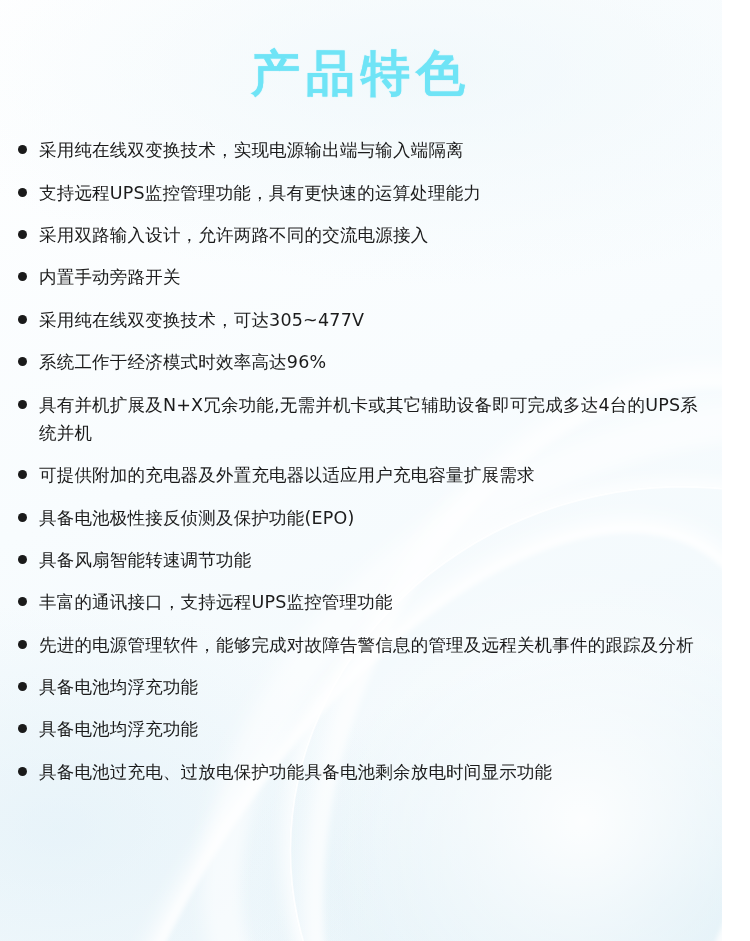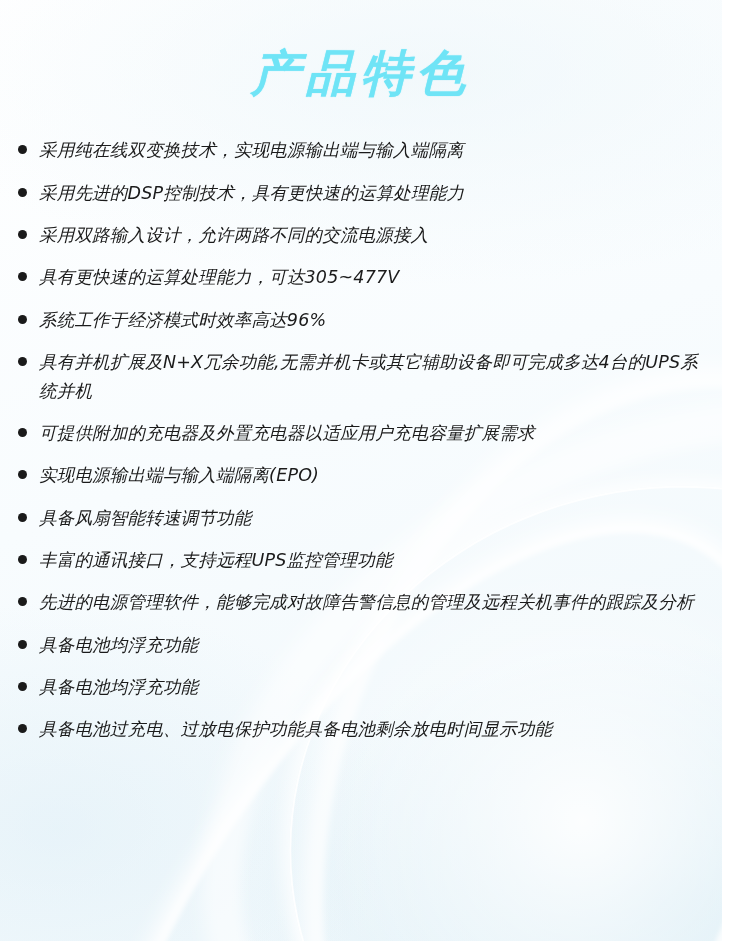--- a/index.html
+++ b/index.html
@@ -16,21 +16,20 @@
   .page {
     position: relative;
     width: 722px;
     height: 941px;
     background:
       radial-gradient(ellipse 700px 420px at 92% 96%, rgba(200,228,240,0.55) 0%, rgba(255,255,255,0) 62%),
       radial-gradient(ellipse 560px 380px at 8% 88%, rgba(214,234,244,0.40) 0%, rgba(255,255,255,0) 60%),
       radial-gradient(ellipse 760px 300px at 60% 8%, rgba(236,246,250,0.65) 0%, rgba(255,255,255,0) 70%),
       linear-gradient(160deg, #ffffff 0%, #f8fcfe 45%, #eef7fb 100%);
     overflow: hidden;
-    font-style: italic;
   }
   
   .swoosh {
     position: absolute;
     border-radius: 50%;
     border: 1px solid rgba(255,255,255,0.95);
     box-shadow: 0 0 18px 6px rgba(255,255,255,0.85);
     pointer-events: none;
   }
   .swoosh.s1 {
@@ -132,45 +131,49 @@
 
   <h1 class="title">产品特色</h1>
 
   <ul class="list">
     <li class="item">
       <span class="bullet"></span>
       <span class="item-text">采用纯在线双变换技术，实现电源输出端与输入端隔离</span>
     </li>
     <li class="item">
       <span class="bullet"></span>
-      <span class="item-text">采用先进的DSP控制技术，具有更快速的运算处理能力</span>
+      <span class="item-text">支持远程UPS监控管理功能，具有更快速的运算处理能力</span>
     </li>
     <li class="item">
       <span class="bullet"></span>
       <span class="item-text">采用双路输入设计，允许两路不同的交流电源接入</span>
     </li>
     <li class="item">
       <span class="bullet"></span>
-      <span class="item-text">具有更快速的运算处理能力，可达305~477V</span>
+      <span class="item-text">内置手动旁路开关</span>
+    </li>
+    <li class="item">
+      <span class="bullet"></span>
+      <span class="item-text">采用纯在线双变换技术，可达305~477V</span>
     </li>
     <li class="item">
       <span class="bullet"></span>
       <span class="item-text">系统工作于经济模式时效率高达96%</span>
     </li>
     <li class="item">
       <span class="bullet"></span>
       <span class="item-text">具有并机扩展及N+X冗余功能,无需并机卡或其它辅助设备即可完成多达4台的UPS系统并机</span>
     </li>
     <li class="item">
       <span class="bullet"></span>
       <span class="item-text">可提供附加的充电器及外置充电器以适应用户充电容量扩展需求</span>
     </li>
     <li class="item">
       <span class="bullet"></span>
-      <span class="item-text">实现电源输出端与输入端隔离(EPO)</span>
+      <span class="item-text">具备电池极性接反侦测及保护功能(EPO)</span>
     </li>
     <li class="item">
       <span class="bullet"></span>
       <span class="item-text">具备风扇智能转速调节功能</span>
     </li>
     <li class="item">
       <span class="bullet"></span>
       <span class="item-text">丰富的通讯接口，支持远程UPS监控管理功能</span>
     </li>
     <li class="item">

